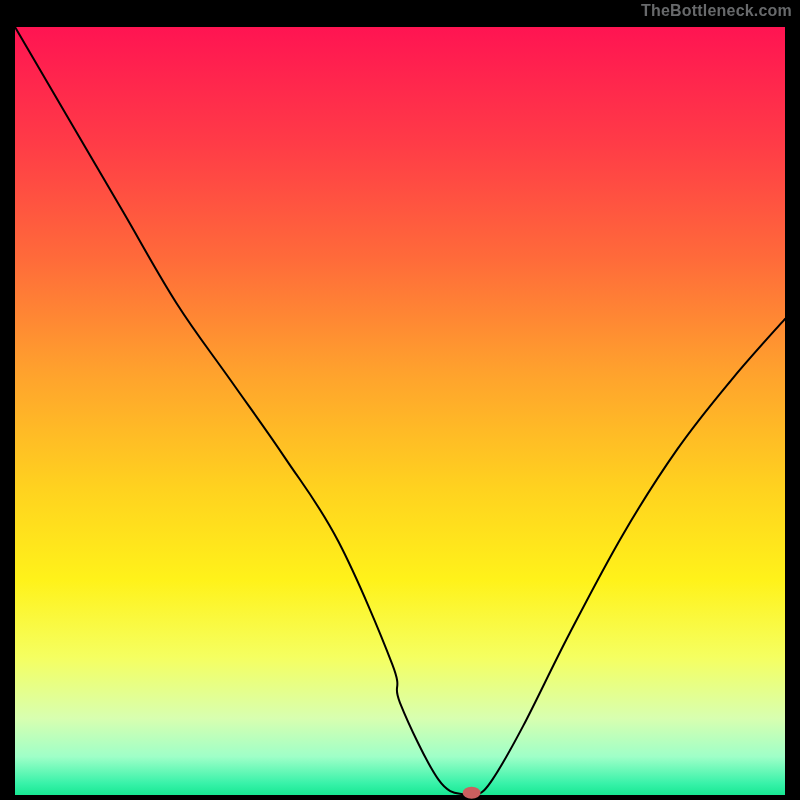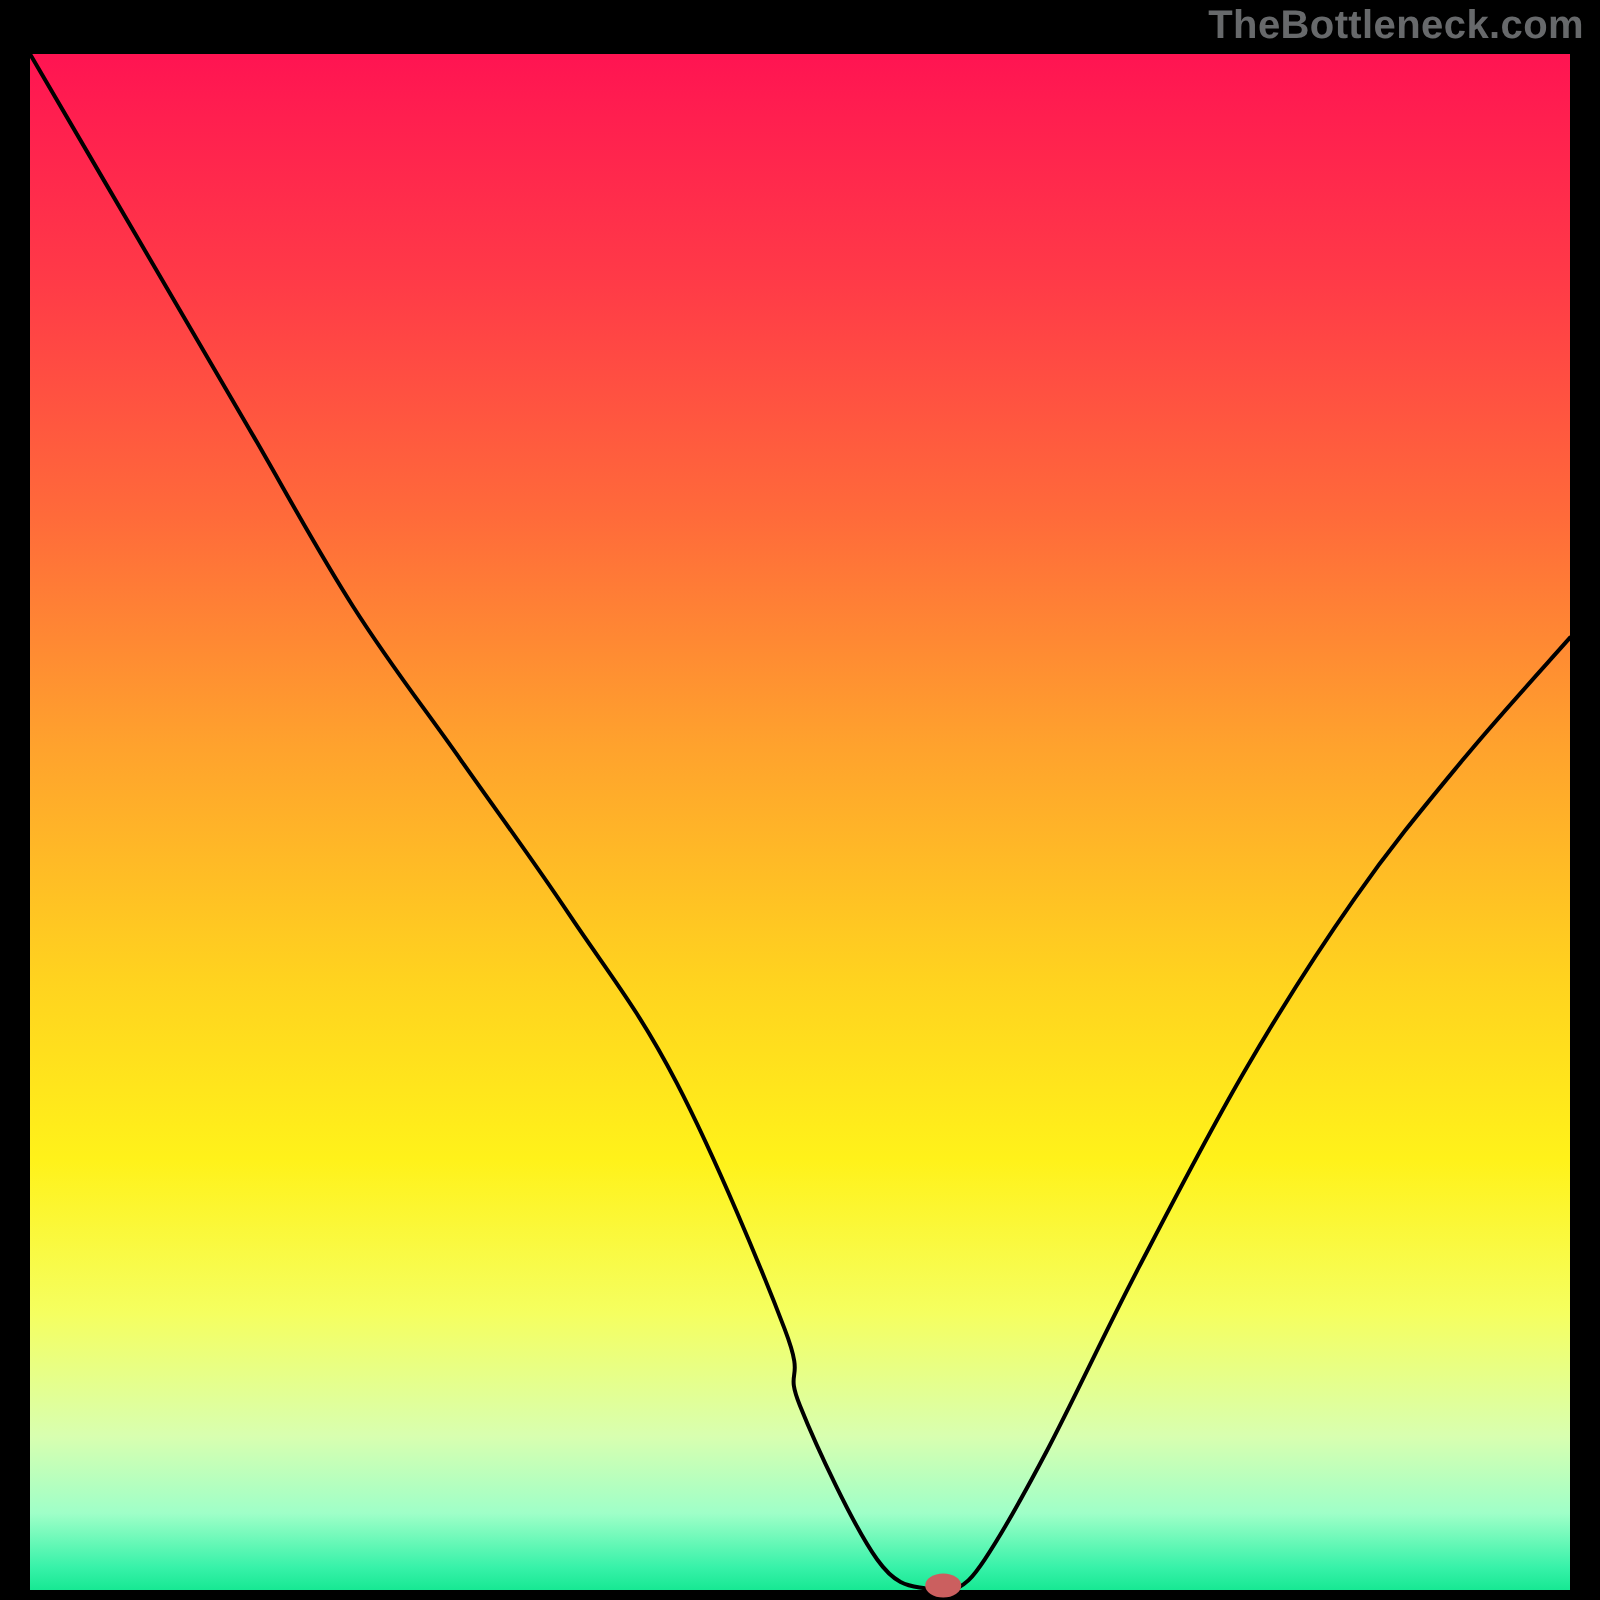--- a/index.html
+++ b/index.html
@@ -21,21 +21,21 @@
     left: 0;
     width: 800px;
     height: 800px;
     display: block;
   }
   .watermark {
     position: absolute;
     top: 2px;
     right: 8px;
     font-family: Arial, Helvetica, sans-serif;
-    font-size: 20px;
+    font-size: 16px;
     font-weight: 600;
     color: #67696b;
     letter-spacing: 0.2px;
     user-select: none;
   }
 </style>
 </head>
 <body>
 
 <div class="chart-container">

